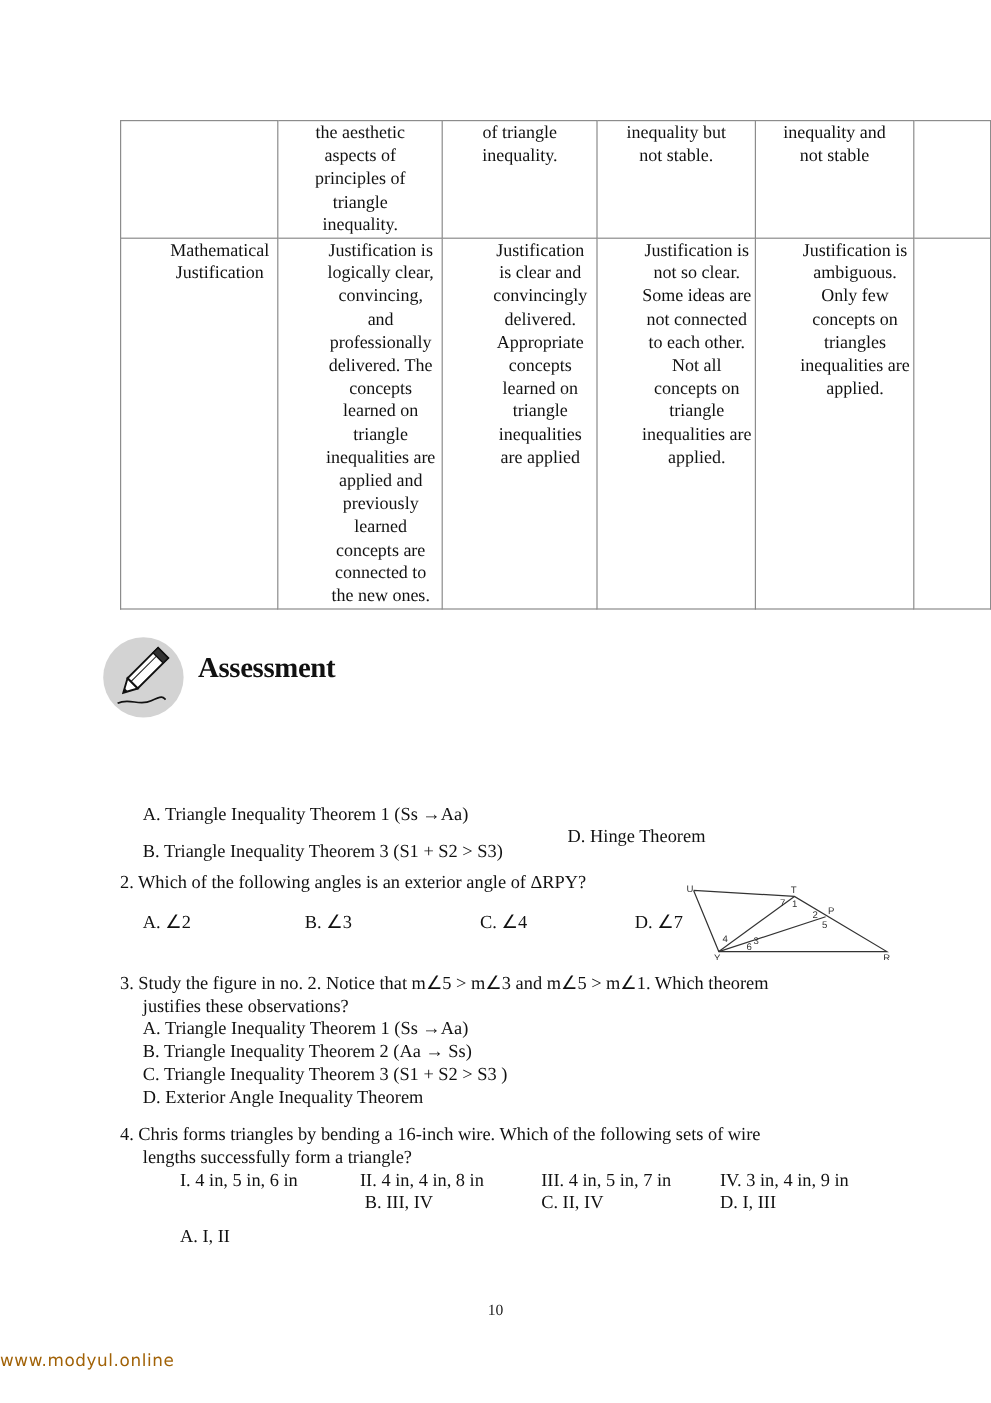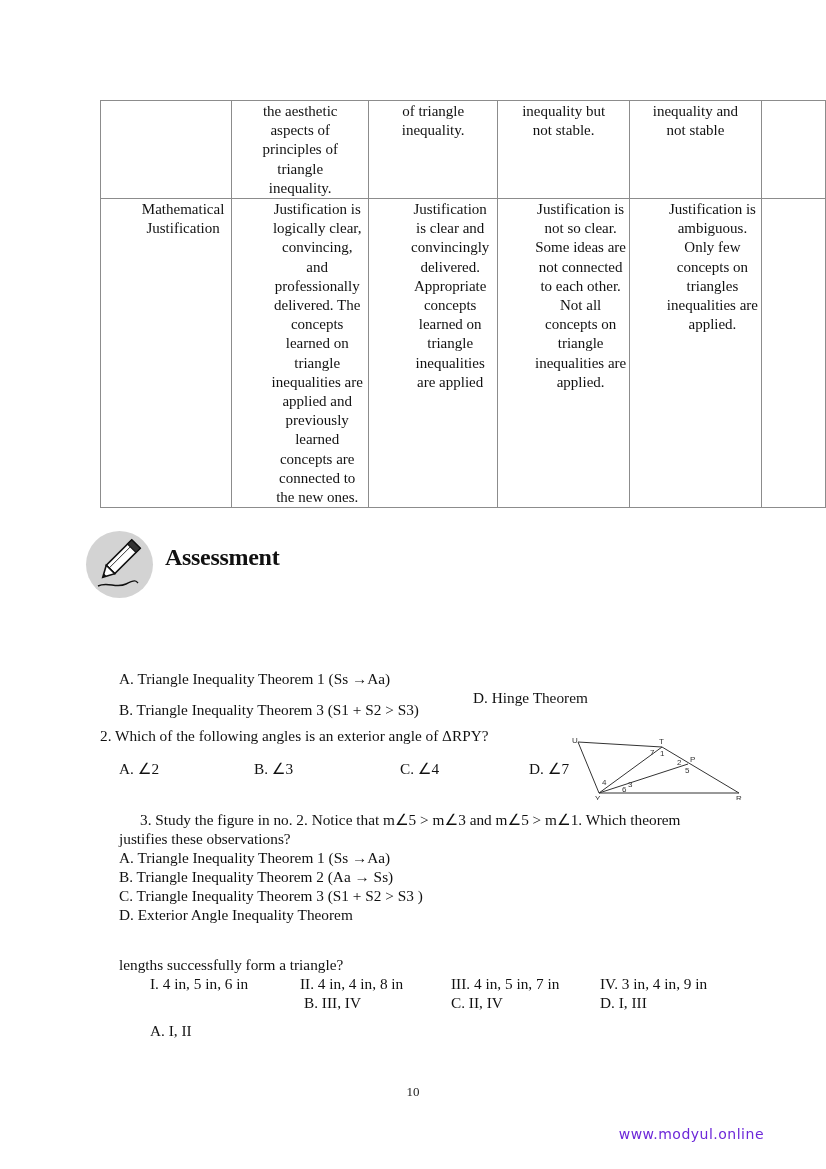--- a/index.html
+++ b/index.html
@@ -22,22 +22,22 @@
   .section-title { position: absolute; left: 165px; top: 544px; font-size: 24px;
                    font-weight: bold; font-family: "Liberation Serif", serif; letter-spacing: -0.3px; }
 
   .txt { position: absolute; font-size: 15.3px; line-height: 19.3px; white-space: nowrap; }
   .bold { font-weight: bold; }
 
   .figure { position: absolute; left: 568px; top: 734px; width: 180px; height: 66px; }
 
   .page-number { position: absolute; left: 0; width: 826px; top: 1084px; text-align: center;
                  font-family: Liberation Serif, serif; font-size: 13px; color: #222; }
-  .watermark { position: absolute; left: 0; width: 764px; top: 1126px; text-align: right;
-               font-family: "DejaVu Sans", sans-serif; font-size: 14px; color: #6d28d9; letter-spacing: 0.5px; }
+  .watermark { position: absolute; left: 0; width: 764px; top: 1126px; text-align: left;
+               font-family: "DejaVu Sans", sans-serif; font-size: 14px; color: #a16207; letter-spacing: 0.5px; }
 </style>
 </head>
 <body>
 
 <div class="page">
 
   <table class="rubric">
     <tbody>
         <tr class="r0">
       <td class="c0"><span class="cell-text"></span></td>
@@ -145,27 +145,28 @@
       <text x="92" y="22">1</text>
       <text x="109" y="31">2</text>
       <text x="60" y="53">3</text>
       <text x="34" y="51">4</text>
       <text x="117" y="39">5</text>
       <text x="54" y="58">6</text>
       <text x="82" y="21">7</text>
     </svg>
   </div>
 
-  <div class="txt" style="left:100px; top:810px;margin-left:40px;">3. Study the figure in no. 2. Notice that m∠5 &gt; m∠3 and m∠5 &gt; m∠1. Which theorem</div>
+  <div class="txt" style="left:100px; top:810px;">3. Study the figure in no. 2. Notice that m∠5 &gt; m∠3 and m∠5 &gt; m∠1. Which theorem</div>
   <div class="txt" style="left:119px; top:829px;">justifies these observations?</div>
   <div class="txt" style="left:119px; top:848px;">A. Triangle Inequality Theorem 1 (Ss →Aa)</div>
   <div class="txt" style="left:119px; top:867px;">B. Triangle Inequality Theorem 2 (Aa → Ss)</div>
   <div class="txt" style="left:119px; top:886px;">C. Triangle Inequality Theorem 3 (S1 + S2 &gt; S3 )</div>
   <div class="txt" style="left:119px; top:905px;">D. Exterior Angle Inequality Theorem</div>
 
+  <div class="txt" style="left:100px; top:936px;">4. Chris forms triangles by bending a 16-inch wire. Which of the following sets of wire</div>
   <div class="txt" style="left:119px; top:955px;">lengths successfully form a triangle?</div>
   <div class="txt" style="left:150px; top:974px;">I. 4 in, 5 in, 6 in</div>
   <div class="txt" style="left:300px; top:974px;">II. 4 in, 4 in, 8 in</div>
   <div class="txt" style="left:451px; top:974px;">III. 4 in, 5 in, 7 in</div>
   <div class="txt" style="left:600px; top:974px;">IV. 3 in, 4 in, 9 in</div>
   <div class="txt" style="left:150px; top:1021px;">A. I, II</div>
   <div class="txt" style="left:304px; top:993px;">B. III, IV</div>
   <div class="txt" style="left:451px; top:993px;">C. II, IV</div>
   <div class="txt" style="left:600px; top:993px;text-align:right;">D. I, III</div>
 

